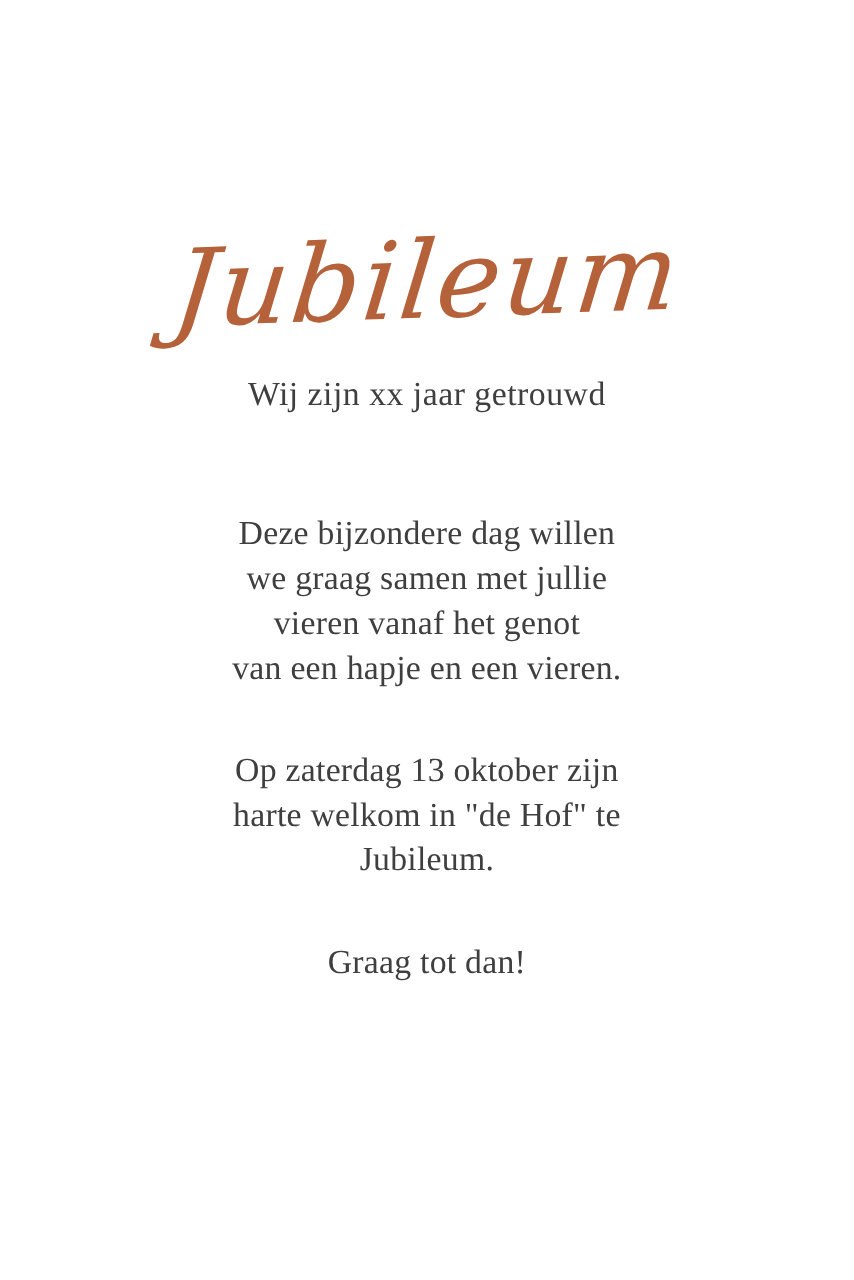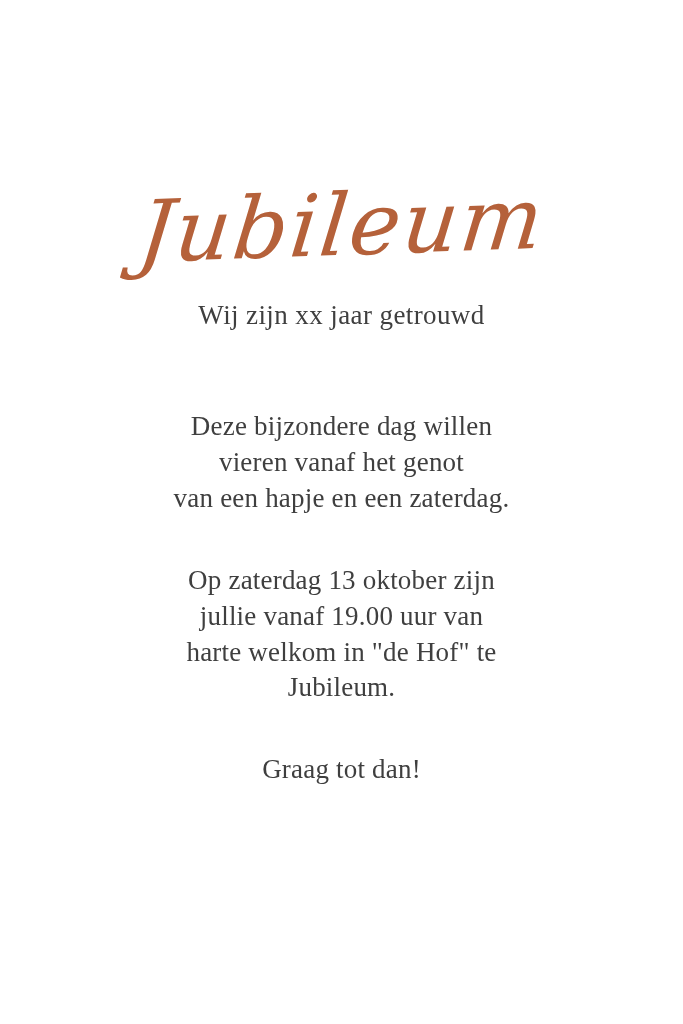--- a/index.html
+++ b/index.html
@@ -79,27 +79,27 @@
 <div class="card">
 
   <div class="headline-wrap">
     <div class="headline" style="color: rgb(181, 97, 58);">Jubileum</div>
   </div>
 
   <div class="subtitle">Wij zijn xx jaar getrouwd</div>
 
   <div class="body-block block-1">
     <span class="body-line">Deze bijzondere dag willen</span>
+    <span class="body-line">we graag samen met jullie</span>
     <span class="body-line">vieren vanaf het genot</span>
-    <span class="body-line">van een hapje en een zaterdag.</span>
+    <span class="body-line">van een hapje en een vieren.</span>
   </div>
 
   <div class="body-block block-2">
     <span class="body-line">Op zaterdag 13 oktober zijn</span>
-    <span class="body-line">jullie vanaf 19.00 uur van</span>
     <span class="body-line">harte welkom in "de Hof" te</span>
     <span class="body-line">Jubileum.</span>
   </div>
 
   <div class="body-block block-3">
     <span class="body-line">Graag tot dan!</span>
   </div>
 
 </div>
 

